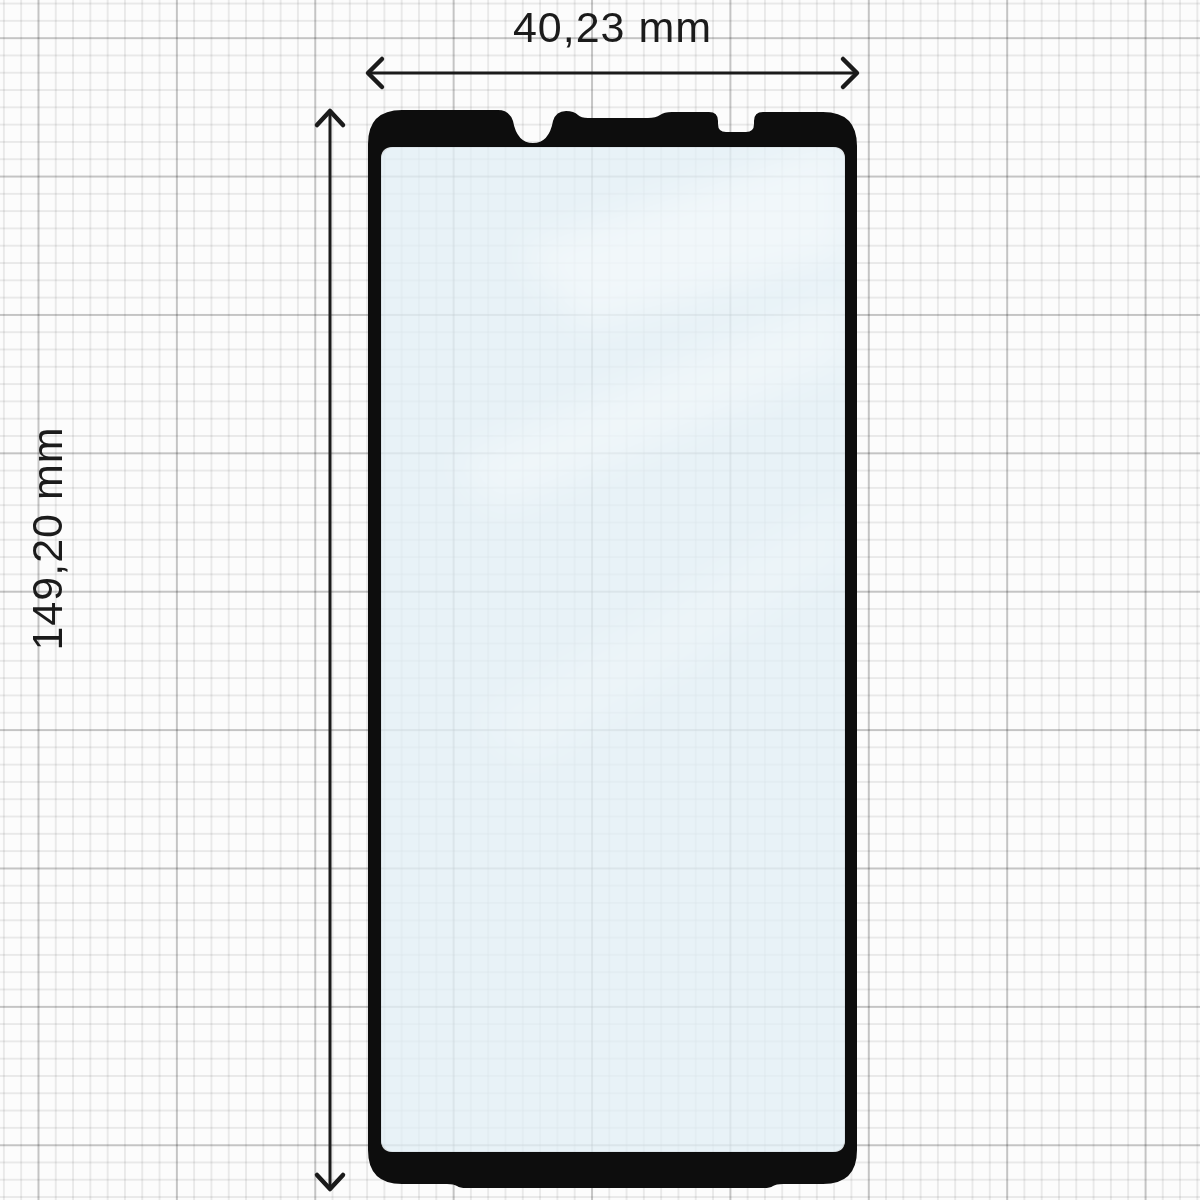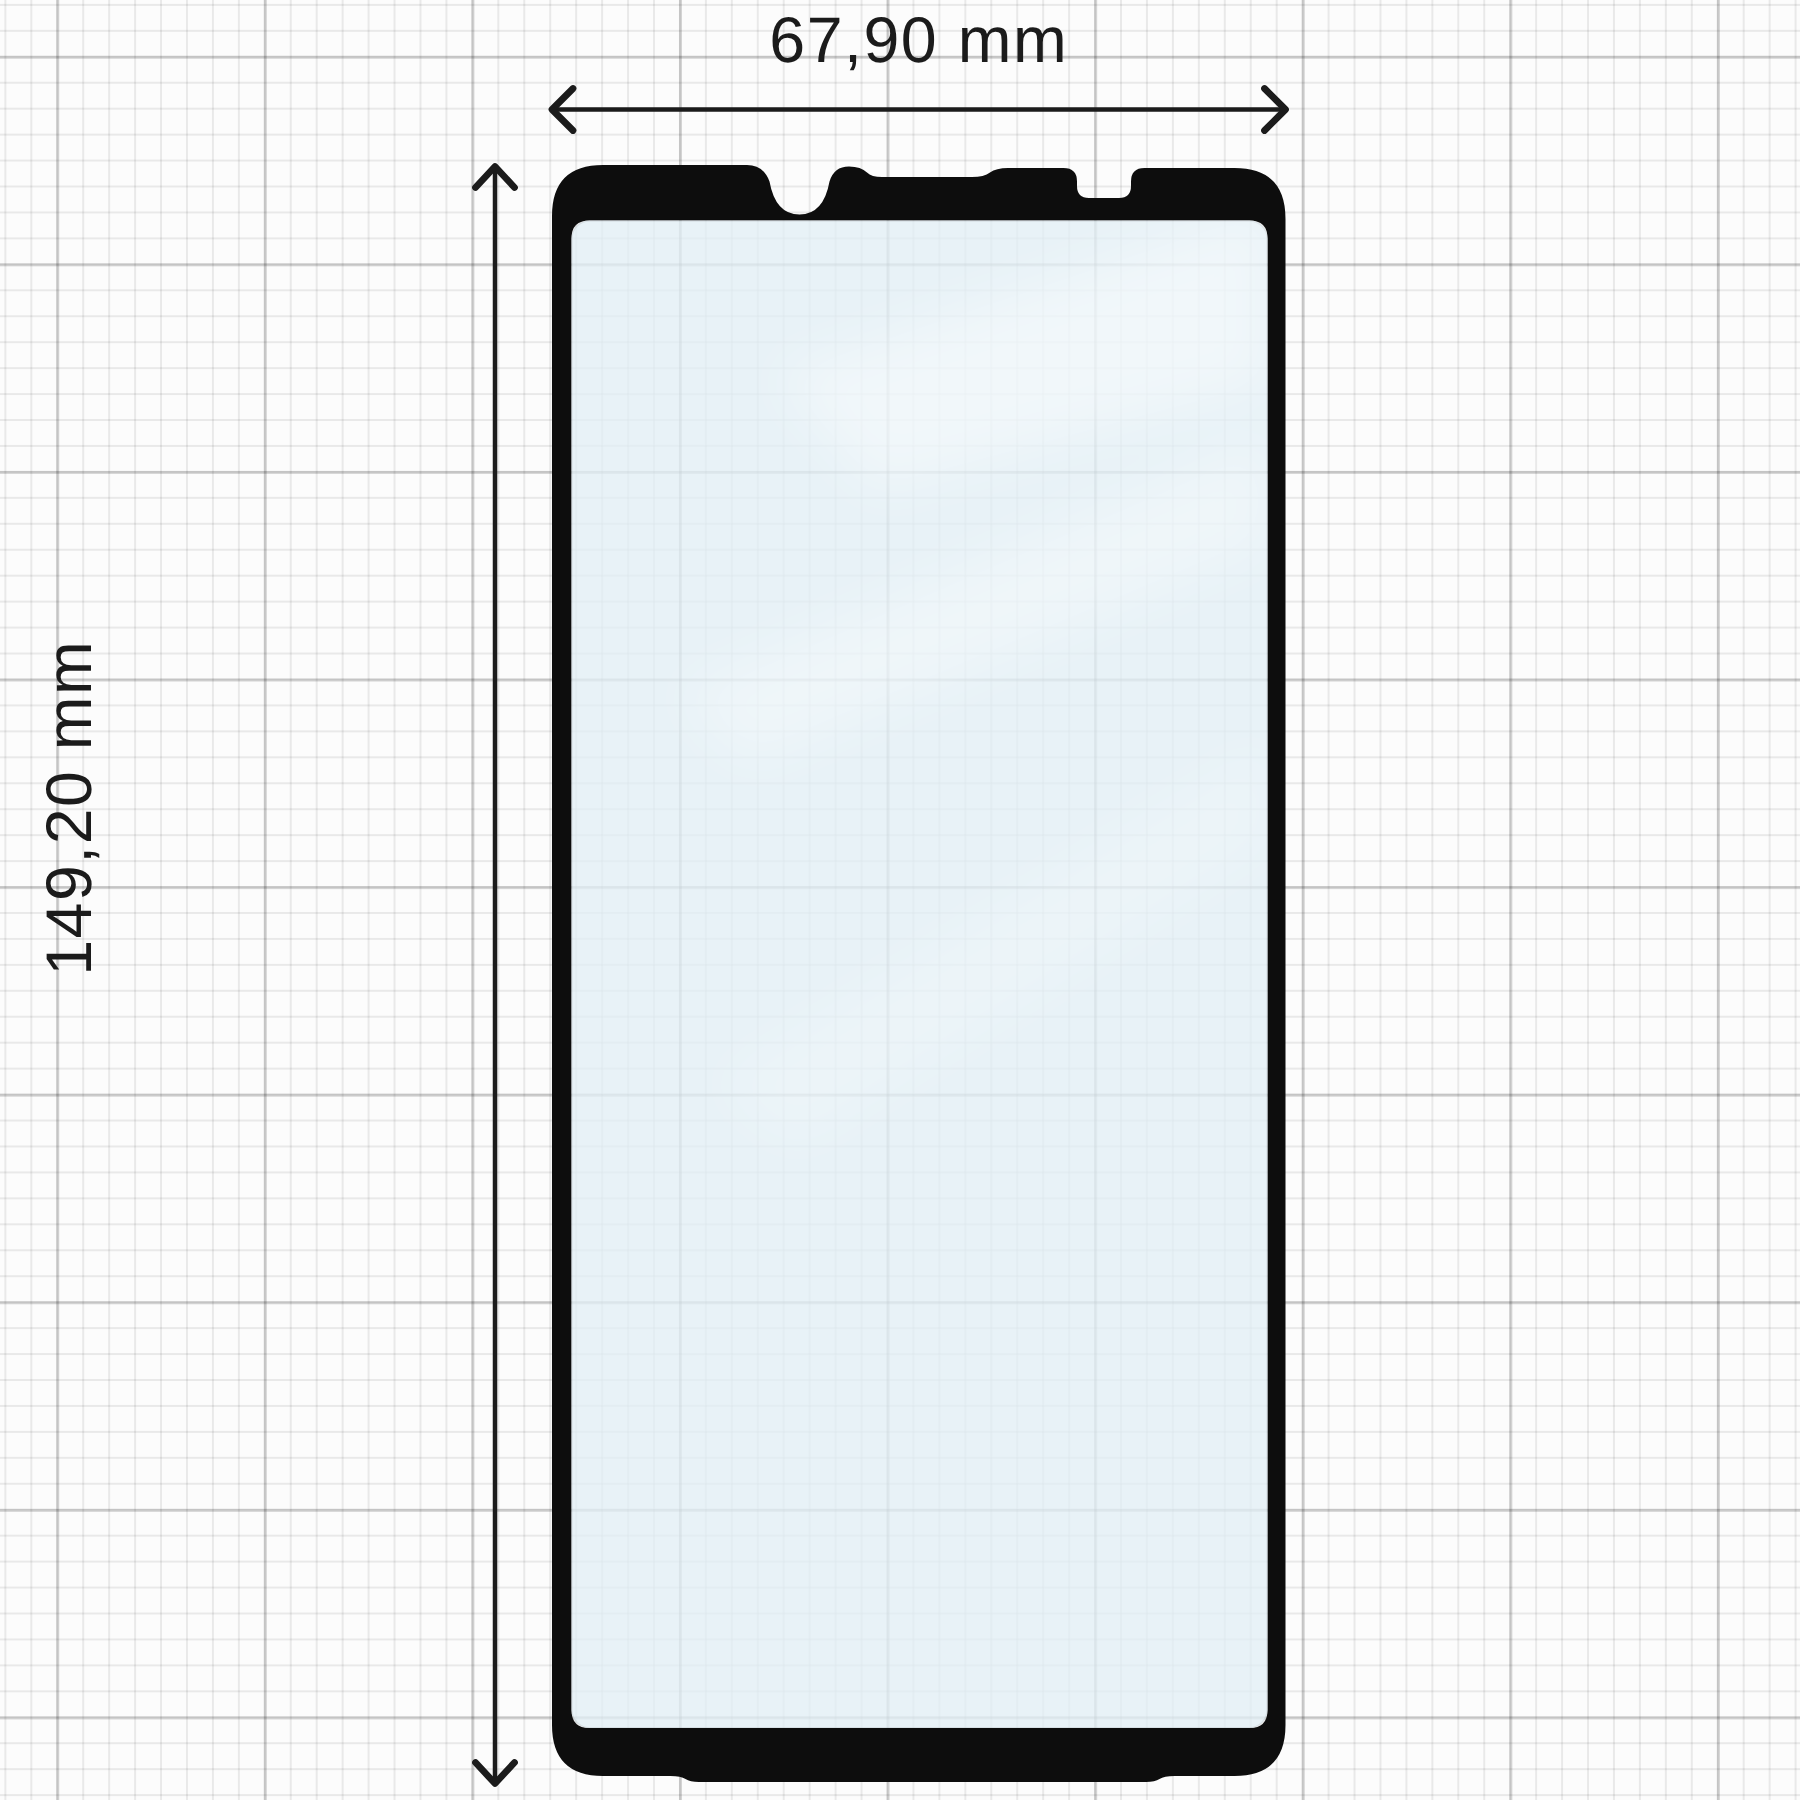--- a/index.html
+++ b/index.html
@@ -137,17 +137,17 @@
       <polyline points="843,59 857,73 843,87" stroke-width="4.5"></polyline>
     </g>
     <g>
       <line x1="330" y1="115" x2="330" y2="1185" stroke-width="3"></line>
       <polyline points="317,125 330,111 343,125" stroke-width="4.5"></polyline>
       <polyline points="317,1175 330,1189 343,1175" stroke-width="4.5"></polyline>
     </g>
   </g>
 </svg>
 
-<div id="width-label" class="dim-label">67,90 mm</div>
+<div id="width-label" class="dim-label">40,23 mm</div>
 
 <div id="height-label-box">
   <span class="dim-label dim-label-rotated">149,20 mm</span>
 </div>
 
 </body></html>

